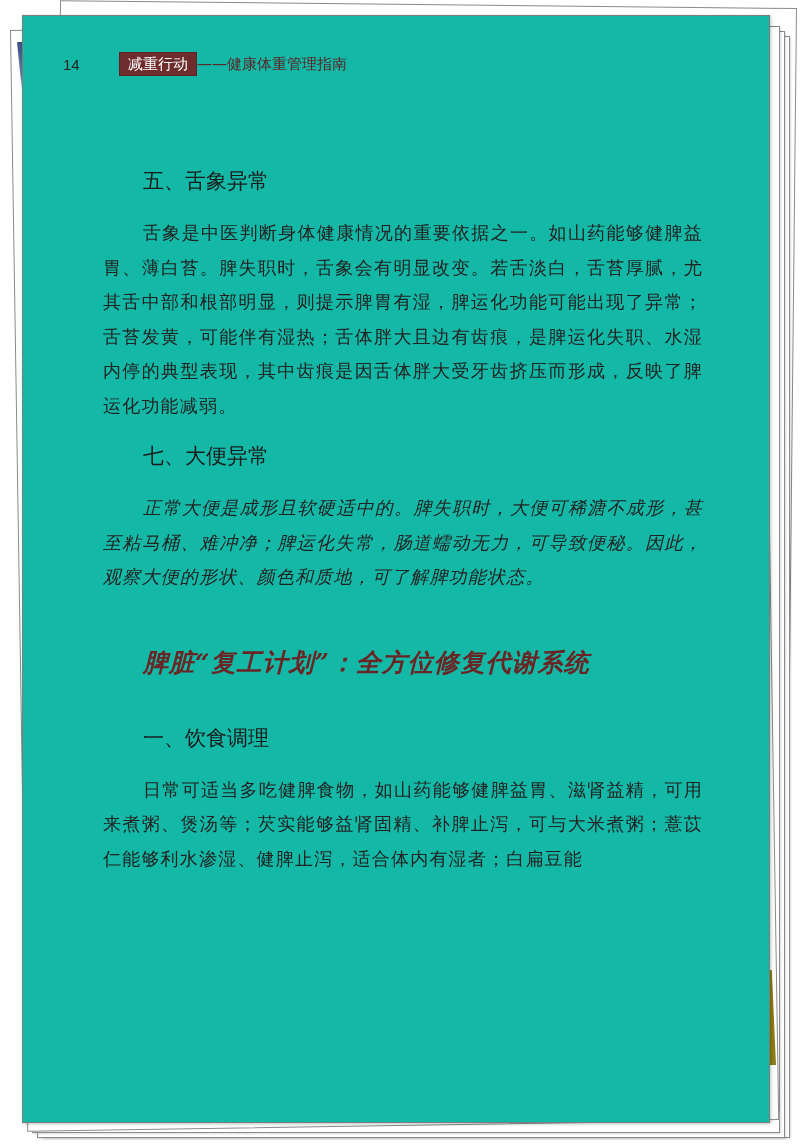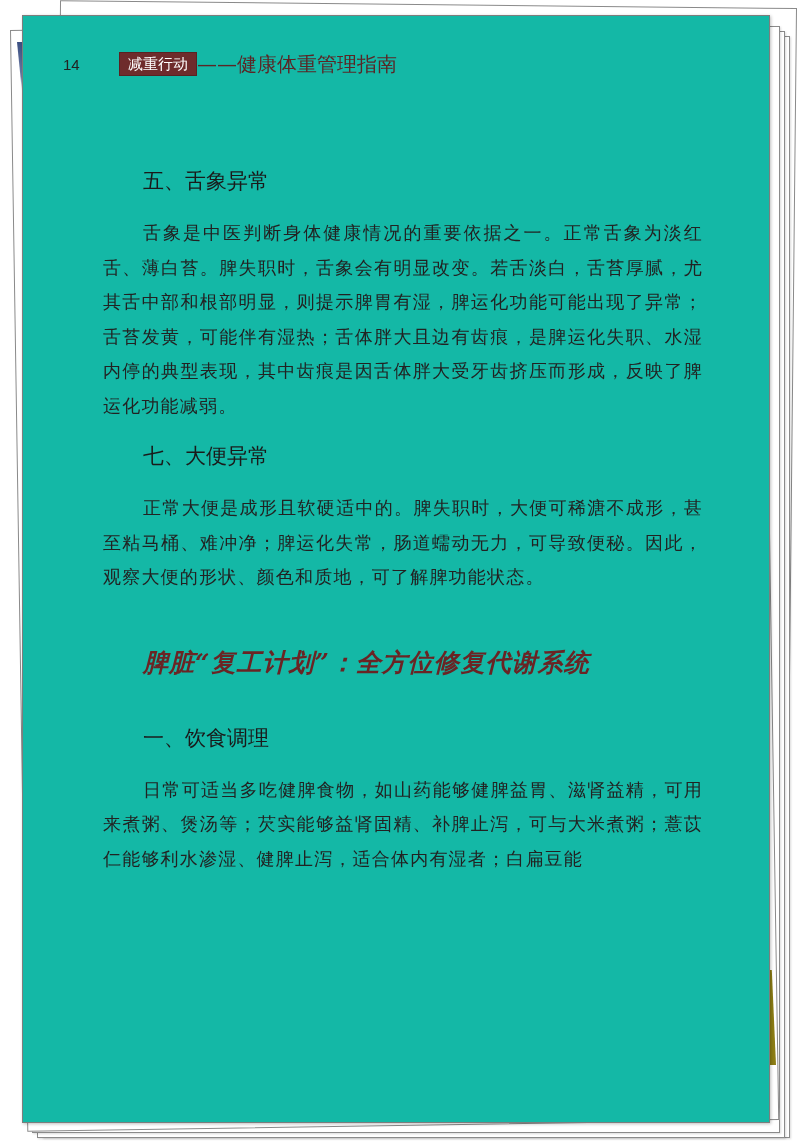--- a/index.html
+++ b/index.html
@@ -82,21 +82,21 @@
       background: #6e2c2c;
       color: #ffffff;
       border-radius: 0;
       padding: 1px 8px;
       font-size: 15px;
       line-height: 20px;
       border: 1px solid #5a2222;
     }
     .book-subtitle {
       color: #5a2626;
-      font-size: 20px;
+      font-size: 15px;
     }
     .content {
       position: absolute;
       left: 80px;
       top: 150px;
       width: 600px;
     }
     .section-heading {
       font-family: "DejaVu Sans", sans-serif;
       font-size: 21px;
@@ -145,27 +145,27 @@
   <div class="running-header">
     <span class="page-number">14</span>
     <span class="series-badge">减重行动</span>
     <span class="book-subtitle">——健康体重管理指南</span>
   </div>
 
   <div class="content">
 
     <div>
       <h3 class="section-heading">五、舌象异常</h3>
-      <p class="paragraph" style="margin-top:20px;">舌象是中医判断身体健康情况的重要依据之一。正常舌象为淡红舌、薄白苔。脾失职时，舌象会有明显改变。若舌淡白，舌苔厚腻，尤其舌中部和根部明显，则提示脾胃有湿，脾运化功能可能出现了异常；舌苔发黄，可能伴有湿热；舌体胖大且边有齿痕，是脾运化失职、水湿内停的典型表现，其中齿痕是因舌体胖大受牙齿挤压而形成，反映了脾运化功能减弱。</p>
+      <p class="paragraph" style="margin-top:20px;">舌象是中医判断身体健康情况的重要依据之一。如山药能够健脾益胃、薄白苔。脾失职时，舌象会有明显改变。若舌淡白，舌苔厚腻，尤其舌中部和根部明显，则提示脾胃有湿，脾运化功能可能出现了异常；舌苔发黄，可能伴有湿热；舌体胖大且边有齿痕，是脾运化失职、水湿内停的典型表现，其中齿痕是因舌体胖大受牙齿挤压而形成，反映了脾运化功能减弱。</p>
     </div>
 
 
     <div style="margin-top:18px;">
       <h3 class="section-heading">七、大便异常</h3>
-      <p class="paragraph" style="margin-top:20px;">正常大便是成形且软硬适中的。脾失职时，大便可稀溏不成形，甚至粘马桶、难冲净；脾运化失常，肠道蠕动无力，可导致便秘。因此，观察大便的形状、颜色和质地，可了解脾功能状态。</p>
+      <p class="paragraph" style="margin-top:20px;font-style:italic;">正常大便是成形且软硬适中的。脾失职时，大便可稀溏不成形，甚至粘马桶、难冲净；脾运化失常，肠道蠕动无力，可导致便秘。因此，观察大便的形状、颜色和质地，可了解脾功能状态。</p>
     </div>
 
     <h2 class="chapter-heading" style="margin-top:48px;font-style:italic;">脾脏“复工计划”：全方位修复代谢系统</h2>
 
     <div style="margin-top:40px;">
       <h3 class="section-heading">一、饮食调理</h3>
       <p class="paragraph" style="margin-top:20px;">日常可适当多吃健脾食物，如山药能够健脾益胃、滋肾益精，可用来煮粥、煲汤等；芡实能够益肾固精、补脾止泻，可与大米煮粥；薏苡仁能够利水渗湿、健脾止泻，适合体内有湿者；白扁豆能</p>
     </div>
 
   </div>

